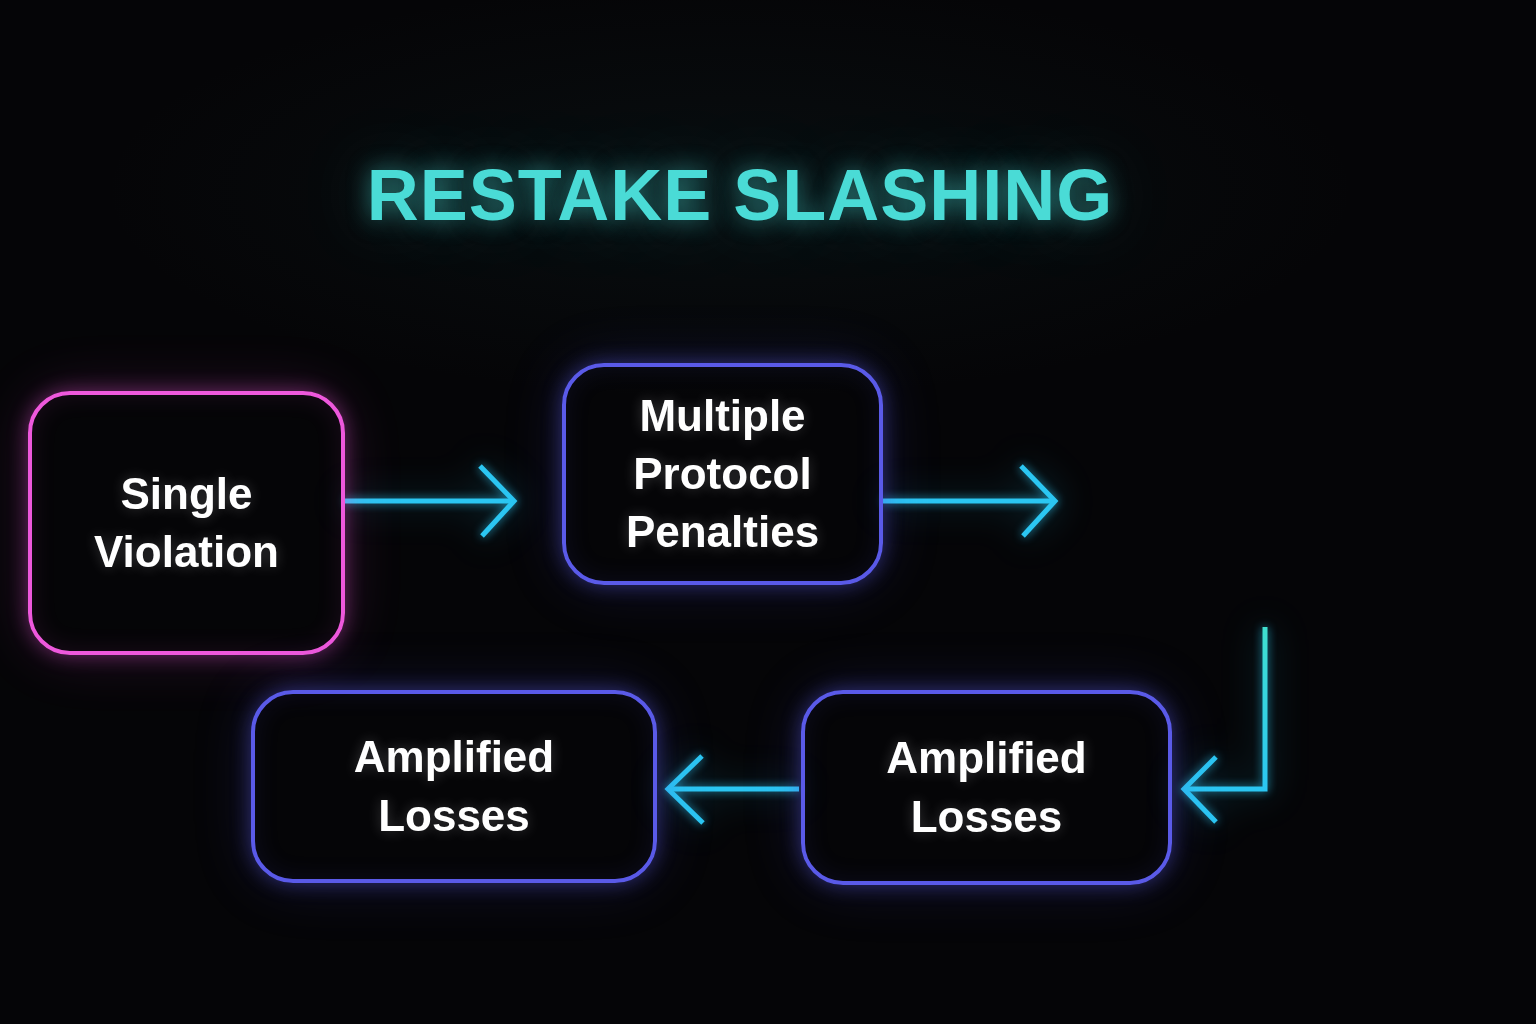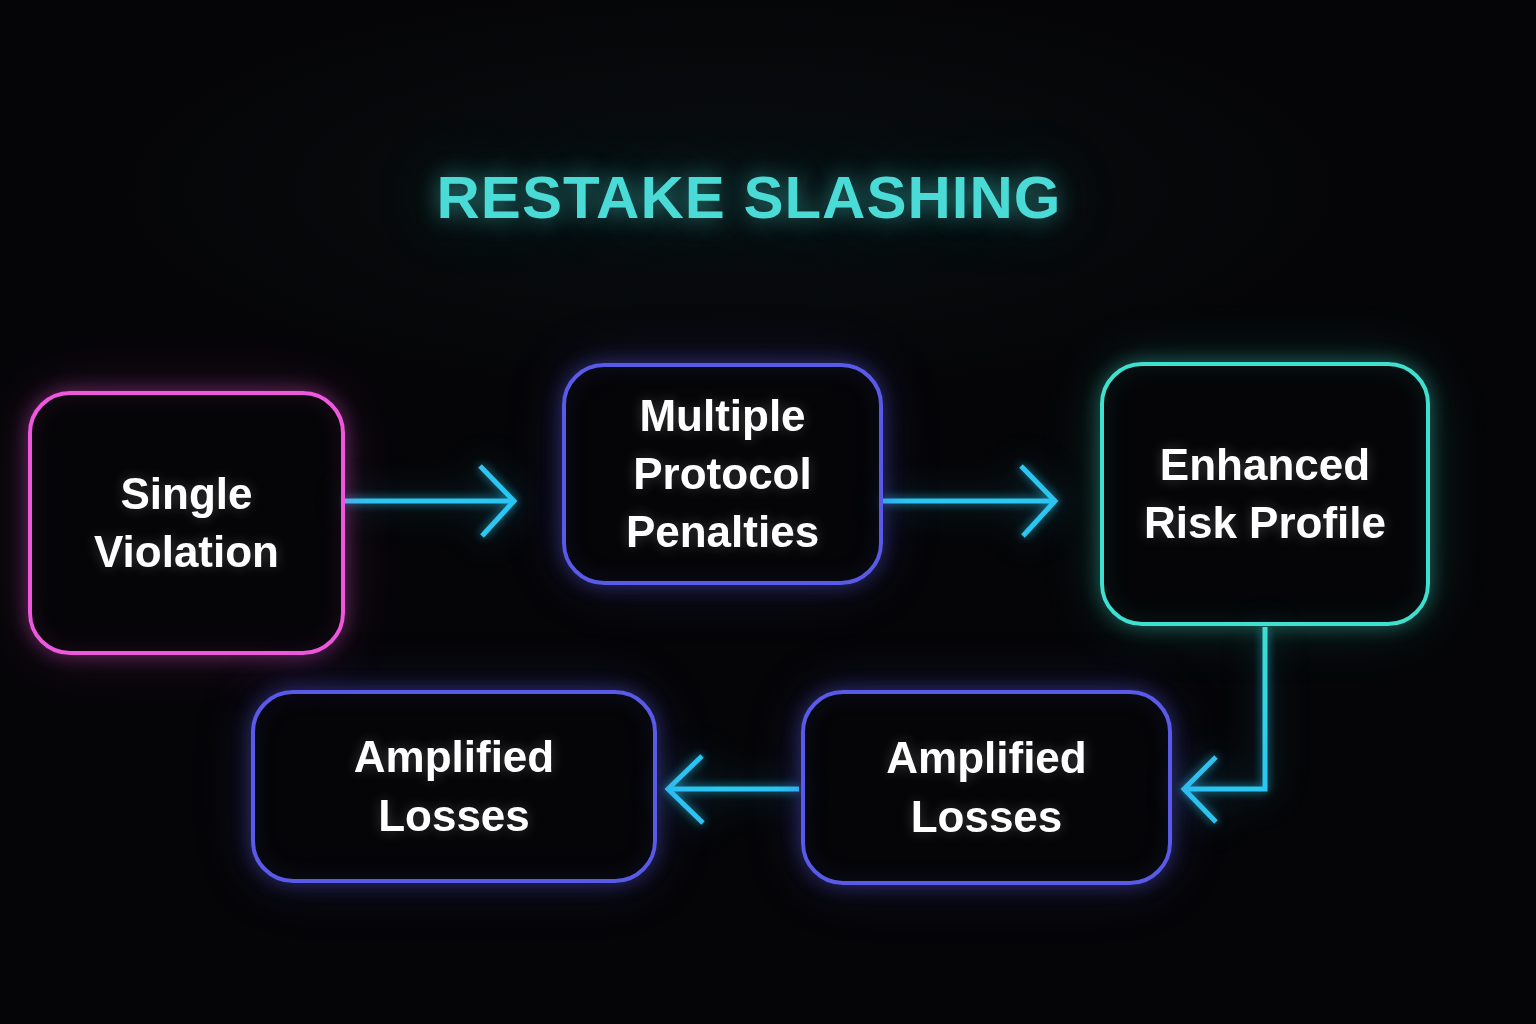--- a/index.html
+++ b/index.html
@@ -13,23 +13,23 @@
     height: 1024px;
     background: radial-gradient(ellipse 900px 300px at 730px 190px, rgba(40,90,95,0.10), rgba(0,0,0,0) 70%), #050507;
     overflow: hidden;
     font-family: "Liberation Sans", sans-serif;
   }
   .title {
     position: absolute;
     left: 732px;
     top: 146px;
     transform: translateX(-50%);
-    margin: 17px;
+    margin: 8px;
     white-space: nowrap;
-    font-size: 60px;
+    font-size: 72px;
     font-weight: bold;
     letter-spacing: 1px;
     color: #4adbd6;
     text-shadow: 0 0 22px rgba(74,219,214,0.55), 0 0 70px rgba(74,219,214,0.30);
   }
   .node {
     position: absolute;
     box-sizing: border-box;
     border: 4px solid #fff;
     border-radius: 42px;
@@ -116,24 +116,20 @@
     <span class="node-label">Single
 Violation</span>
   </div>
 
   <div class="node node-2 node-violet">
     <span class="node-label">Multiple
 Protocol
 Penalties</span>
   </div>
 
-  <div class="node node-3 node-teal">
-    <span class="node-label">Enhanced
-Risk Profile</span>
-  </div>
 
   <div class="node node-4 node-violet">
     <span class="node-label">Amplified
 Losses</span>
   </div>
 
   <div class="node node-5 node-violet">
     <span class="node-label">Amplified
 Losses</span>
   </div>

